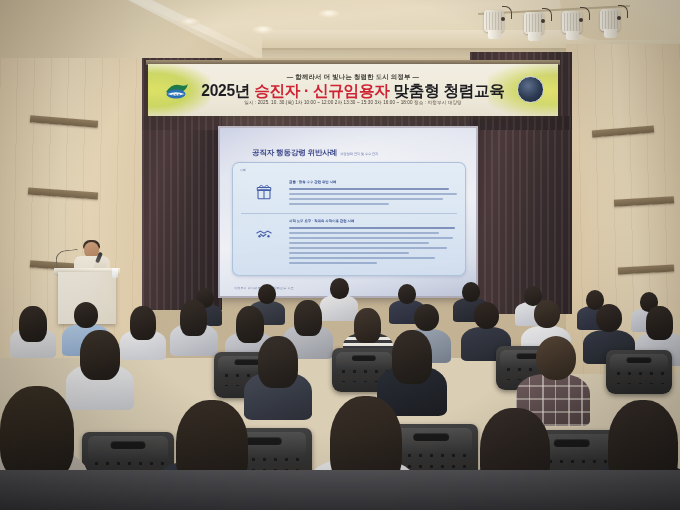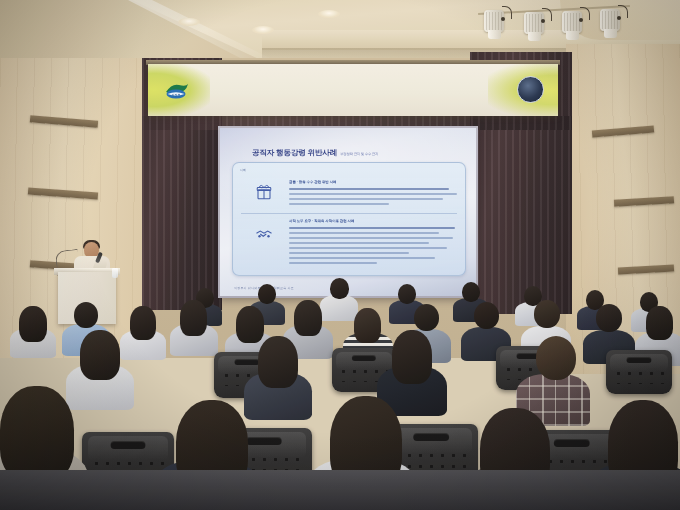--- a/index.html
+++ b/index.html
@@ -222,20 +222,29 @@
   <div class="curtain" style="left:142px;top:116px;width:430px;height:14px;opacity:.9;"></div>
 
   <div class="banner-rail"></div>
   <div class="banner">
     <svg class="emblem-l" viewBox="0 0 52 48">
       <path d="M4 30 Q16 12 30 16 Q44 20 48 14 Q44 30 28 32 Q14 34 4 30Z" fill="#1e7a4a"></path>
       <ellipse cx="24" cy="34" rx="19" ry="9" fill="#2b6fb5"></ellipse>
       <path d="M7 34 Q24 27 41 34 Q24 41 7 34Z" fill="#eef4fb"></path>
       <text x="24" y="37" font-size="6" fill="#18508f" text-anchor="middle" font-family="'Liberation Sans',sans-serif">의정부</text>
     </svg>
+    <div class="banner-inner">
+      <div class="b-tag">— 함께라서 더 빛나는 청렴한 도시 의정부 —</div>
+      <div class="b-title">
+        <span>2025년</span>
+        <span class="red">승진자 · 신규임용자</span>
+        <span>맞춤형 청렴교육</span>
+      </div>
+      <div class="b-sub">일시 : 2025. 10. 30.(목)  1차 10:00 ~ 12:00   2차 13:30 ~ 15:30   3차 16:00 ~ 18:00    장소 : 의정부시 대강당</div>
+    </div>
     <div class="emblem-r"></div>
   </div>
 
   <div class="screen-frame">
     <div class="screen">
       <div class="screen-glow"></div>
 
       <div class="slide-title">
         <span>공직자 행동강령 위반사례</span><span class="small">부정청탁 금지 및 수수 금지</span>
       </div>

